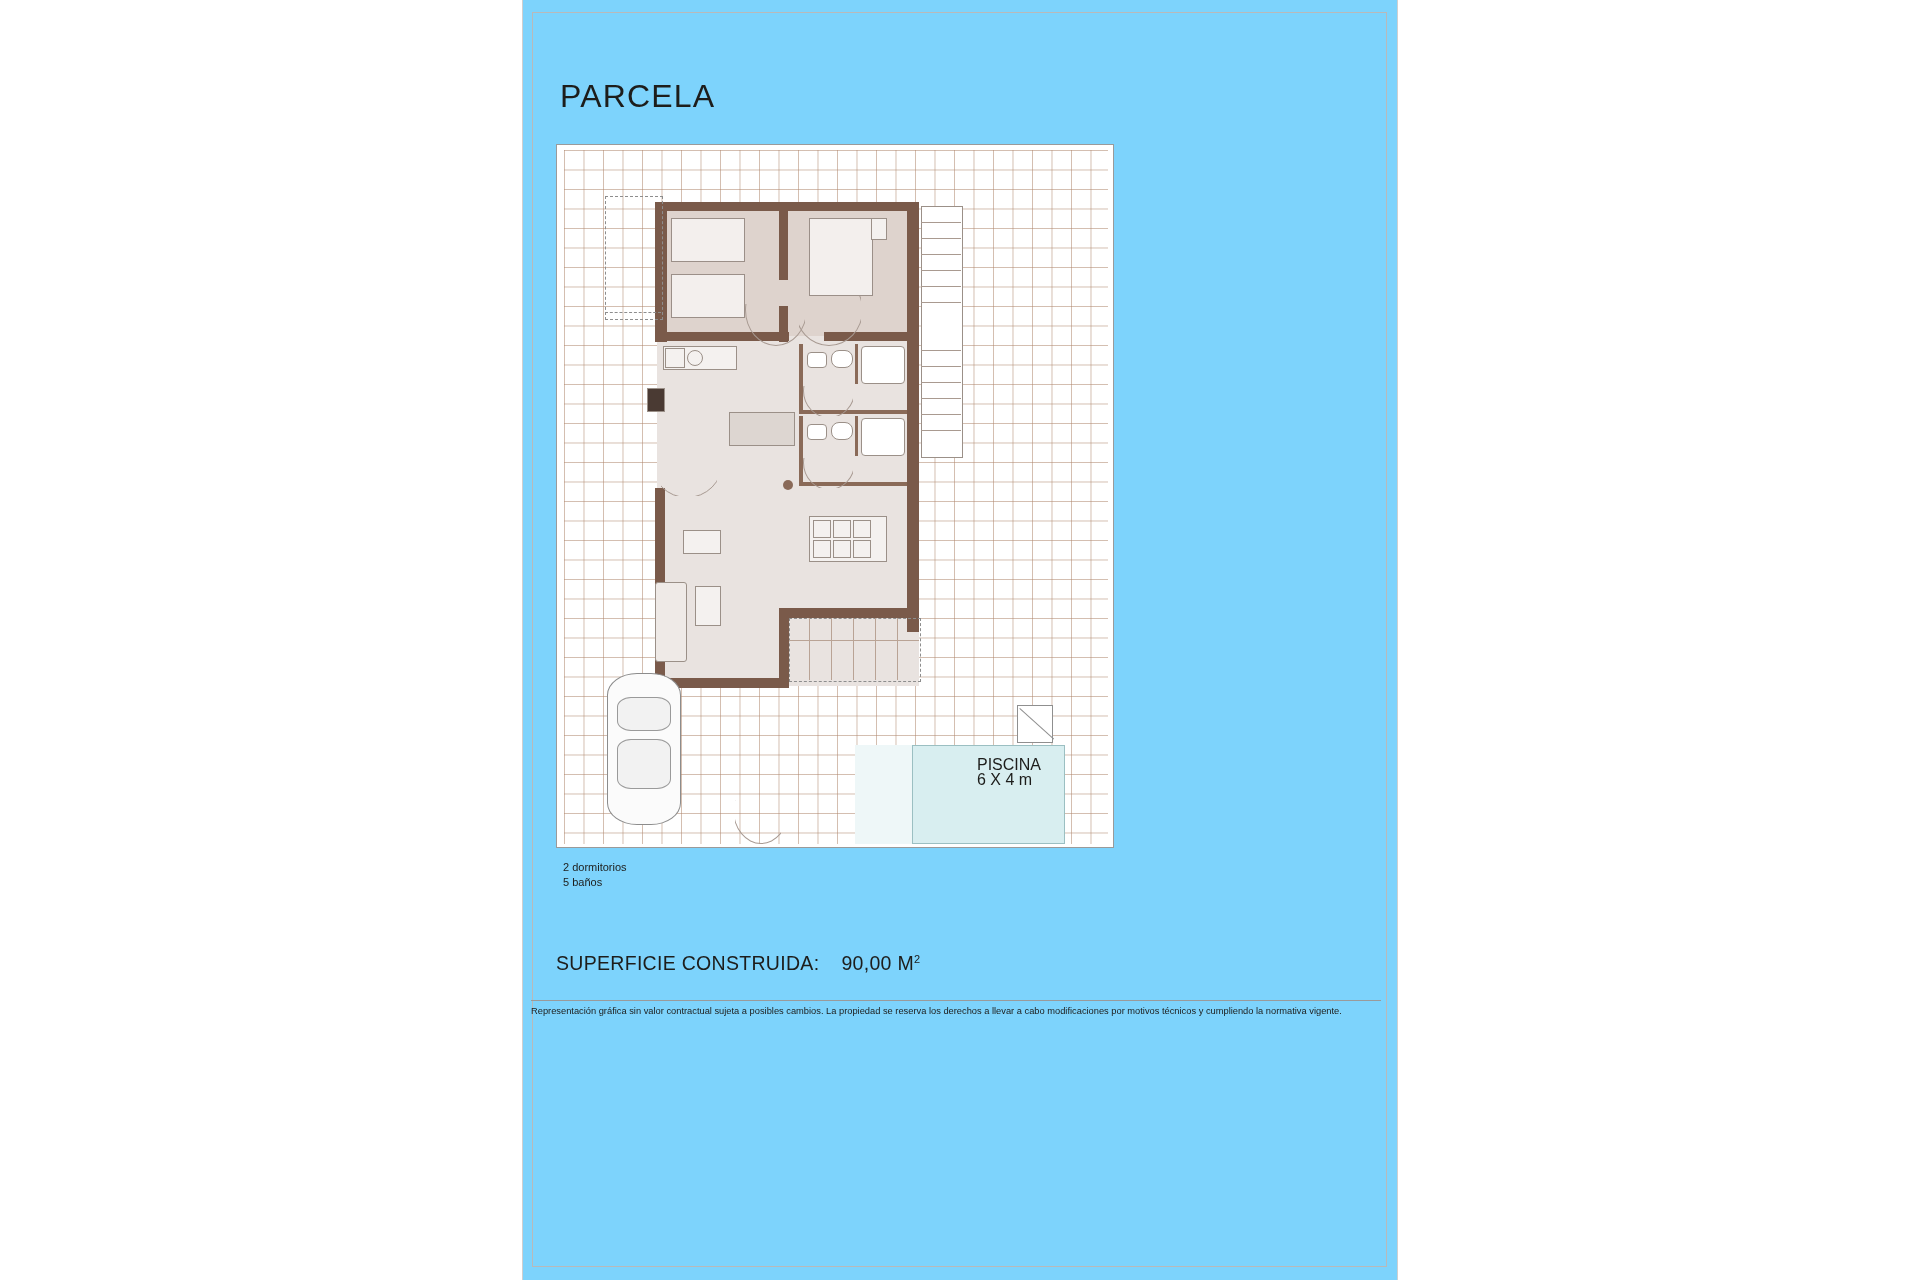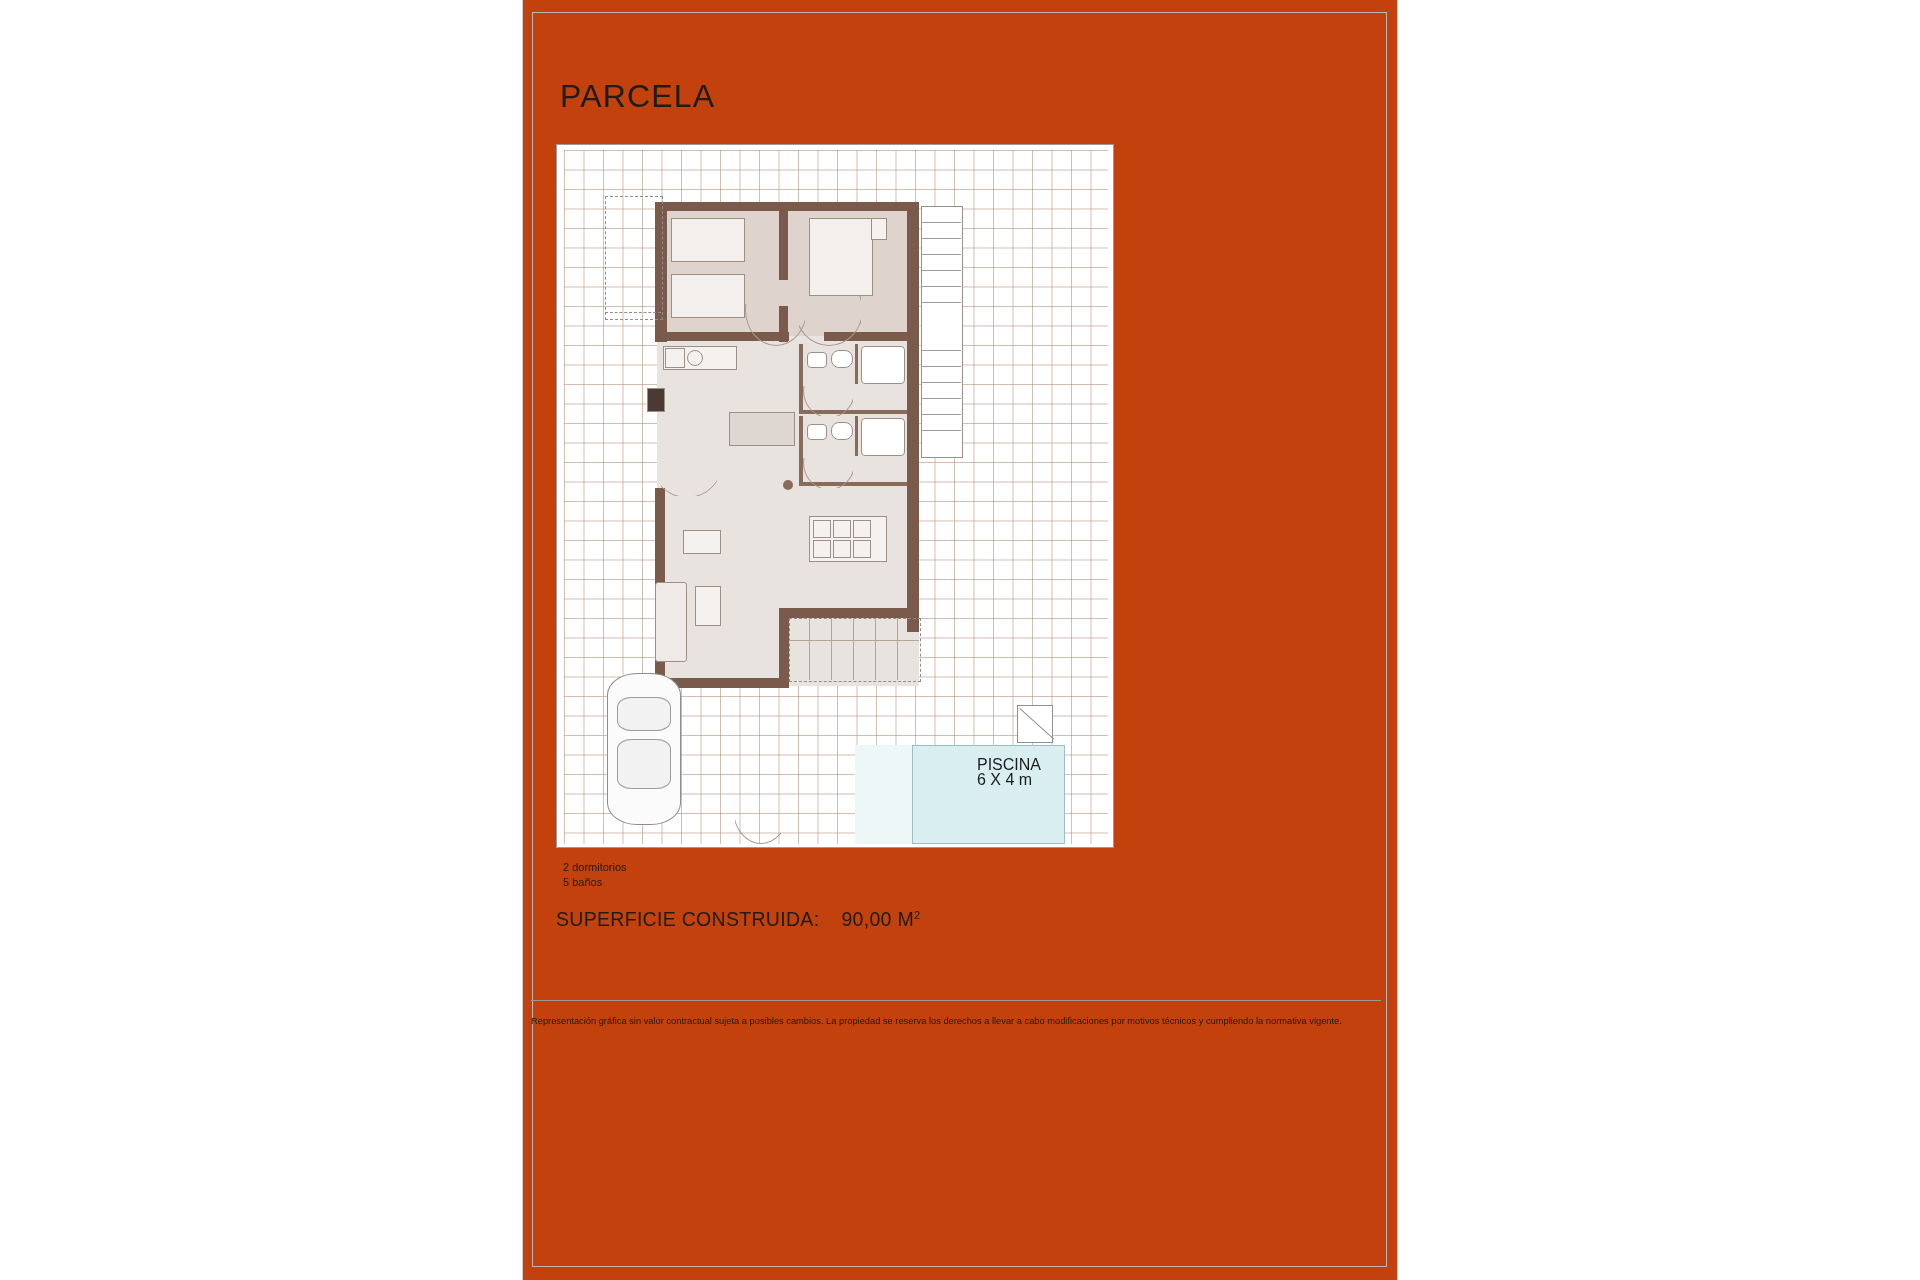--- a/index.html
+++ b/index.html
@@ -3,21 +3,21 @@
 <meta charset="utf-8">
 <style>
   html,body{margin:0;padding:0;}
   body{
     width:1920px;height:1280px;background:#ffffff;
     font-family:"Liberation Sans", sans-serif;
     overflow:hidden;
   }
   .page{
     position:absolute;left:522px;top:0px;width:876px;height:1280px;
-    background:#c2410c;
+    background:#7dd3fc;
     border-left:1px solid #cfcfcf;border-right:1px solid #cfcfcf;
     box-sizing:border-box;
   }
   .sheet-border{
     position:absolute;left:9px;top:12px;width:855px;height:1255px;
     border:1px solid #b9b9b9;box-sizing:border-box;
   }
   .title{
     position:absolute;left:37px;top:78px;
     font-size:32px;letter-spacing:1.2px;color:#1d1d1b;
@@ -82,29 +82,29 @@
     border:1px solid #8c8c8c;border-radius:30px/22px;background:#fbfbfb;
   }
   .car-win{
     position:absolute;left:10px;width:52px;border:1px solid #9a9a9a;
     background:#f2f2f2;border-radius:14px/10px;
   }
 
   .notes{
     position:absolute;left:40px;top:860px;font-size:11px;color:#1d1d1b;line-height:15px;
   }
-  .surfaces{position:absolute;left:33px;top:908px;width:800px;}
+  .surfaces{position:absolute;left:33px;top:952px;width:800px;}
   .surf-row{font-size:19.5px;color:#1d1d1b;margin-bottom:11px;letter-spacing:.3px;}
   .surf-row .val{margin-left:22px;}
   .surf-row.big{font-size:20.5px;margin-top:14px;}
   sup{font-size:11px;vertical-align:super;}
 
   .legal{
     position:absolute;left:8px;top:1000px;width:850px;
-    font-size:9.3px;color:#1d1d1b;border-top:1px solid #9a9a9a;padding-top:15px;
+    font-size:9.3px;color:#1d1d1b;border-top:1px solid #9a9a9a;padding-top:5px;
   }
 
   
   .box{position:absolute;border:1px solid #9b9088;background:#f4f1ef;}
   .sofa{position:absolute;border:1px solid #9b9088;background:#efeae7;border-radius:3px;}
   .dot{position:absolute;border-radius:50%;background:#8a6a58;}
   .sanitary{position:absolute;border:1px solid #9b9088;background:#ffffff;border-radius:4px;}
   .stair-step{position:absolute;background:#a99a90;height:1px;}
 </style>
 </head>

